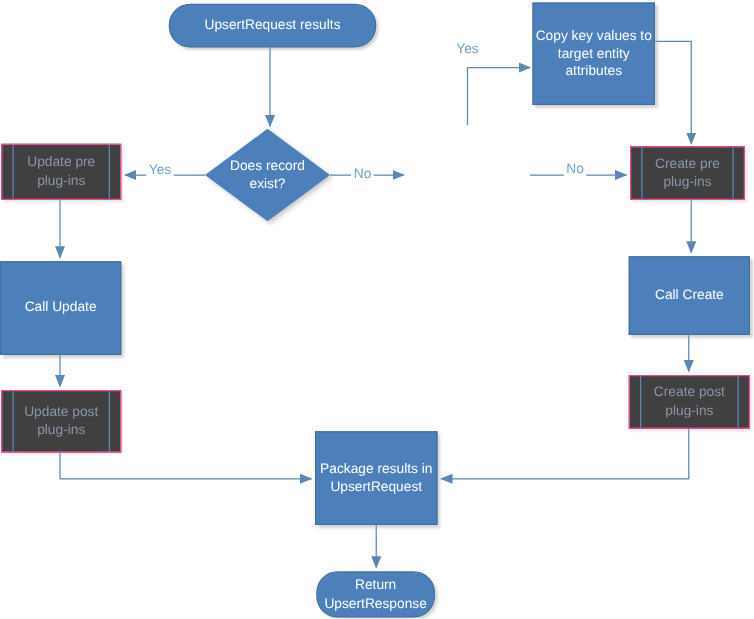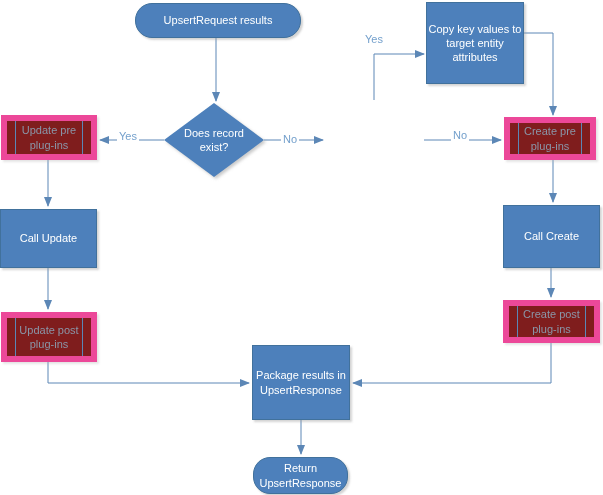--- a/index.html
+++ b/index.html
@@ -12,21 +12,21 @@
     position:absolute; box-sizing:border-box;
     display:flex; align-items:center; justify-content:center;
     text-align:center; font-size:11px; line-height:1.3;
   }
   .dark {
     background:#4d80bb; border:1px solid #41719c; color:#ffffff;
     box-shadow:2px 2px 2px rgba(160,160,160,0.45);
   }
   .term { border-radius:17px; }
   .preproc {
-    background:#7f1d1d; border:6px solid #ec4899; color:#8a96a8;
+    background:#404040; border:1px solid #ec4899; color:#8a96a8;
     box-shadow:1.5px 1.5px 2px rgba(180,180,180,0.35);
   }
   .preproc::before, .preproc::after {
     content:""; position:absolute; top:0; bottom:0; width:0;
     border-left:1px solid #5b87b6;
   }
   .preproc::before { left:8px; }
   .preproc::after { right:8px; }
   .diamond-wrap {
     position:absolute;
@@ -87,38 +87,38 @@
 
 
   <div class="node preproc" style="left:1px;top:115px;width:96px;height:45px">
     <span style="width:66px">Update pre plug-ins</span>
   </div>
 
   <div class="node preproc" style="left:504px;top:117px;width:92px;height:43px">
     <span style="width:66px">Create pre plug-ins</span>
   </div>
 
-  <div class="node dark" style="left:0px;top:209px;width:97px;height:59px">
+  <div class="node dark" style="left:0px;top:209px;width:97px;height:75px">
     <span>Call Update</span>
   </div>
 
   <div class="node dark" style="left:503px;top:205px;width:97px;height:63px">
     <span>Call Create</span>
   </div>
 
   <div class="node preproc" style="left:1px;top:312px;width:96px;height:50px">
     <span style="width:68px">Update post plug-ins</span>
   </div>
 
   <div class="node preproc" style="left:503px;top:300px;width:97px;height:43px">
     <span style="width:68px">Create post plug-ins</span>
   </div>
 
   <div class="node dark" style="left:252px;top:345px;width:98px;height:75px">
-    <span style="width:92px">Package results in UpsertResponse</span>
+    <span style="width:92px">Package results in UpsertRequest</span>
   </div>
 
   <div class="node dark term" style="left:253px;top:457px;width:95px;height:37px">
     <span style="width:85px">Return UpsertResponse</span>
   </div>
 
   <div class="edge-label" style="left:117px;top:129px">Yes</div>
   <div class="edge-label" style="left:281px;top:132px">No</div>
   <div class="edge-label" style="left:363px;top:32px">Yes</div>
   <div class="edge-label" style="left:451px;top:128px">No</div>

